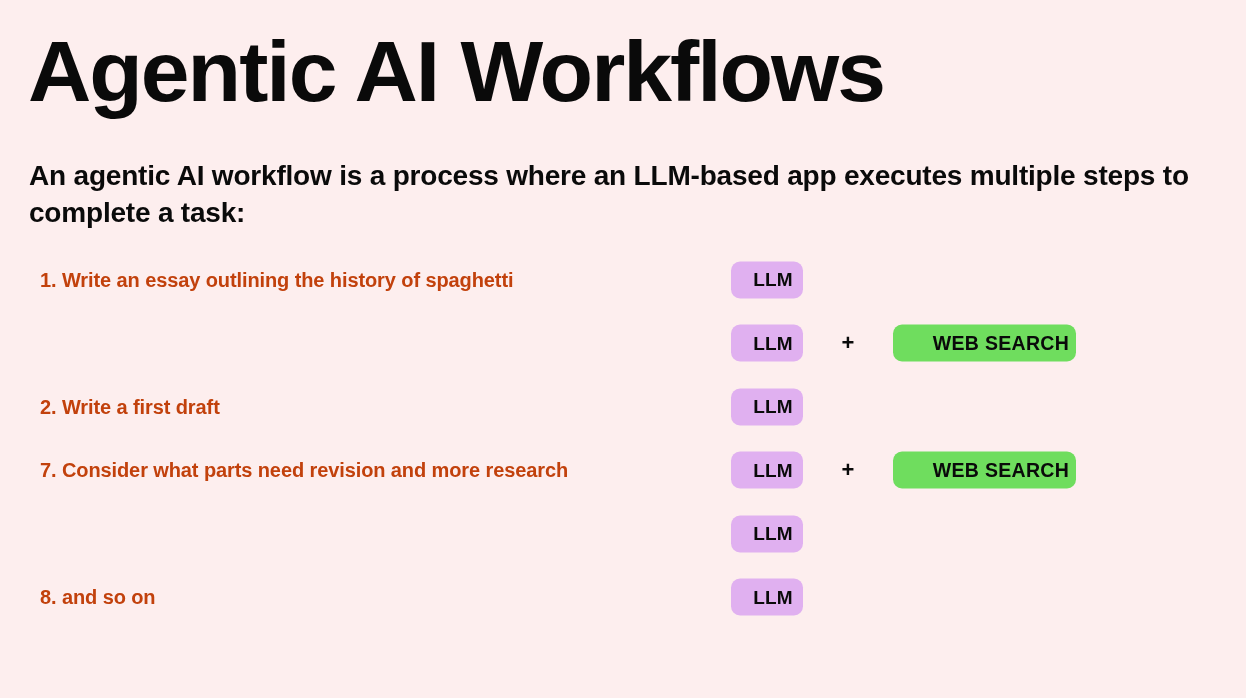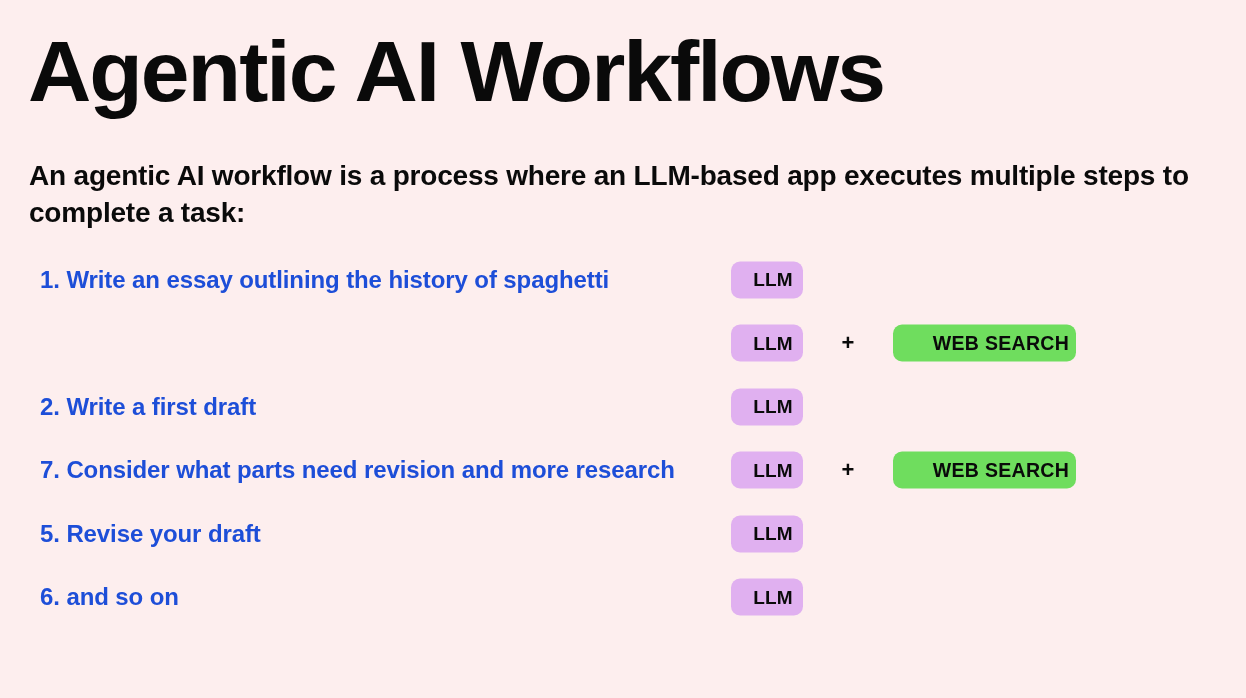--- a/index.html
+++ b/index.html
@@ -61,24 +61,24 @@
   .step-row {
     position: relative;
     height: 63.5px;
   }
 
   .step-text {
     position: absolute;
     left: 40px;
     top: 50%;
     transform: translateY(-50%);
-    font-size: 24px;
+    font-size: 20px;
     font-weight: 700;
     letter-spacing: -0.1px;
-    color: #1d4ed8;
+    color: #c2410c;
     white-space: nowrap;
   }
 
   
   .badge {
     position: absolute;
     top: 50%;
     transform: translateY(-50%);
     display: flex;
     align-items: center;
@@ -151,23 +151,22 @@
     </div>
 
     <div class="step-row">
       <div class="step-text">7. Consider what parts need revision and more research</div>
       <div class="badge badge-llm">LLM</div>
       <div class="plus">+</div>
       <div class="badge badge-web">WEB SEARCH</div>
     </div>
 
     <div class="step-row">
-      <div class="step-text">5. Revise your draft</div>
       <div class="badge badge-llm">LLM</div>
     </div>
 
     <div class="step-row">
-      <div class="step-text">6. and so on</div>
+      <div class="step-text">8. and so on</div>
       <div class="badge badge-llm">LLM</div>
     </div>
 
   </div>
 </div>
 
 </body></html>

